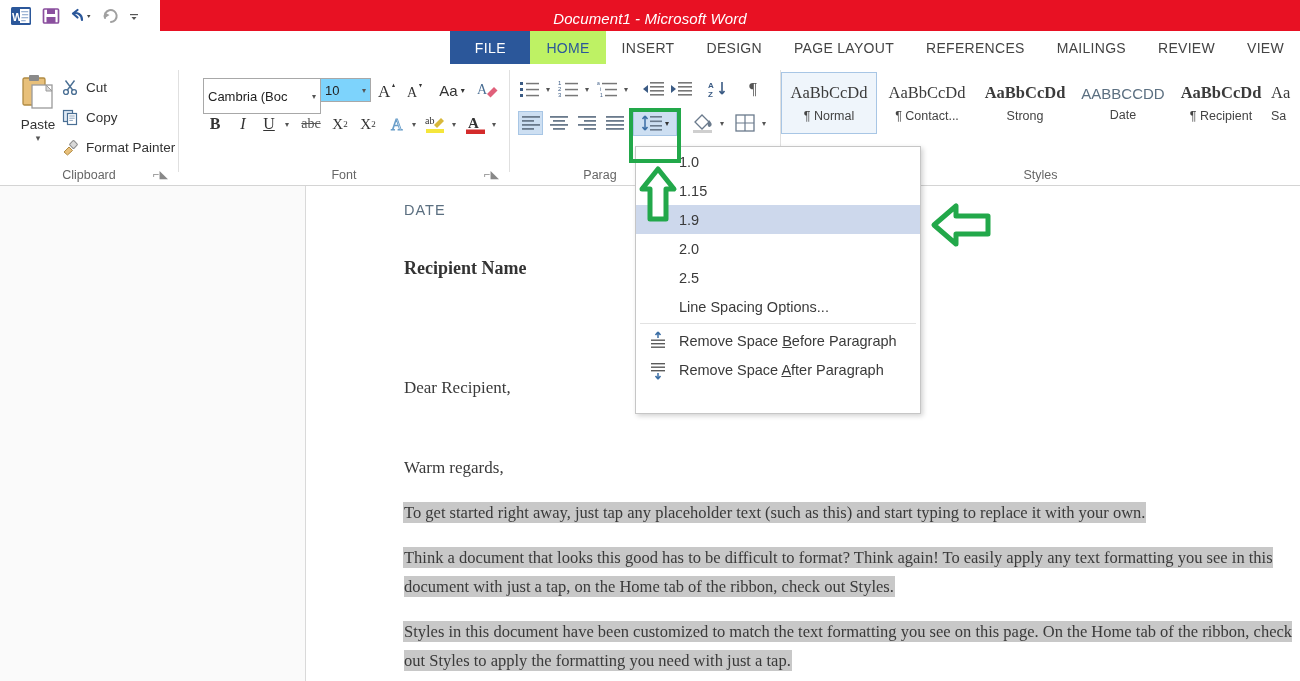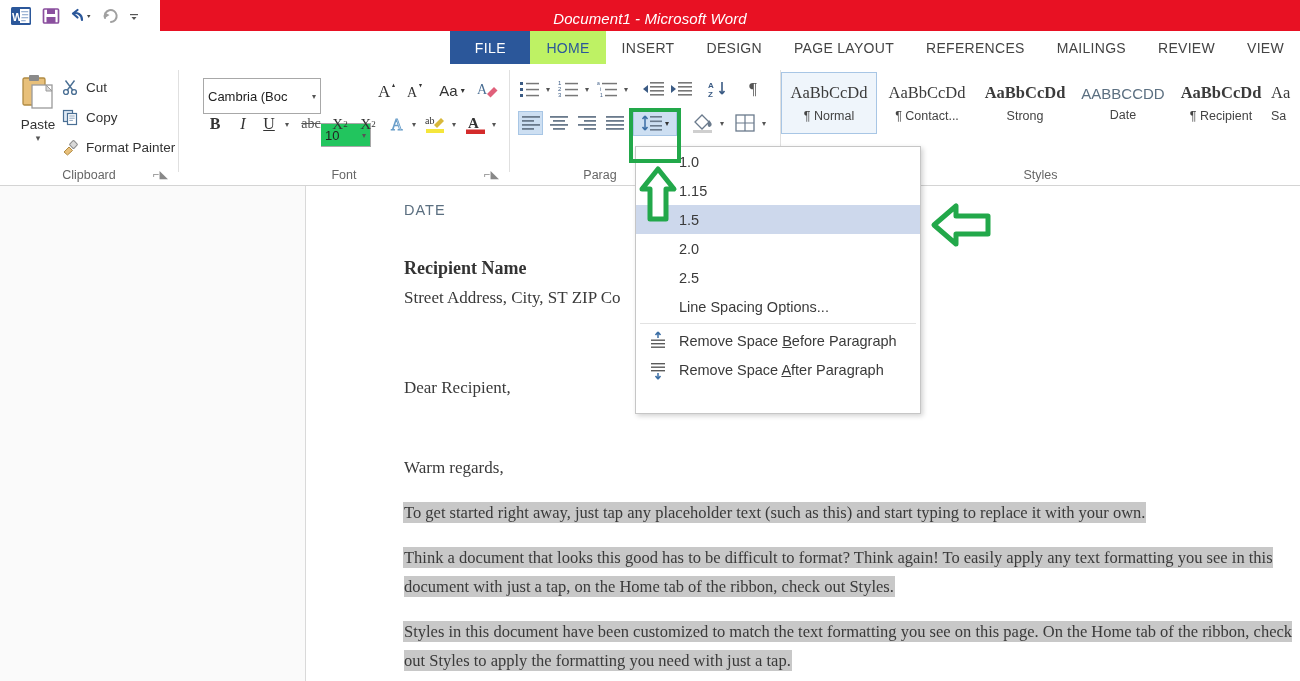--- a/index.html
+++ b/index.html
@@ -83,23 +83,23 @@
   
   .font-grp { left: 179px; width: 330px; }
   .fontname-box {
     position: absolute; left: 24px; top: 14px; width: 118px; height: 36px;
     border: 1px solid #a8a8a8; background: #fff;
     display: flex; align-items: center; padding-left: 4px;
     font-size: 13px; color: #222;
   }
   .fontsize-box {
     position: absolute; left: 142px; top: 14px; width: 50px; height: 24px;
-    border: 1px solid #a8a8a8; border-left: none; background: #22c55e;
+    border: 1px solid #a8a8a8; border-left: none; background: #7dd3fc;
     display: flex; align-items: center; padding-left: 4px;
-    font-size: 13px; color: #222; margin-top: 45px;
+    font-size: 13px; color: #222;
   }
   .cbx-caret { margin-left: auto; margin-right: 4px; font-size: 8px; color: #555; }
   .ficon {
     position: absolute; display: flex; align-items: center; justify-content: center;
     height: 26px; color: #333;
   }
   .frow2 { top: 47px; }
 
   
   .para-grp { left: 510px; width: 270px; }
@@ -542,35 +542,34 @@
       <span class="style-name">Sa</span>
     </div>
     <div class="grp-label">Styles</div>
   </div>
 </div>
 
 <div class="workspace">
   <div class="page">
     <div class="doc-date">DATE</div>
     <div class="doc-recipient">Recipient Name</div>
-    <div class="doc-address">Street Address, City, ST ZIP Co</div>
     <div class="doc-salutation">Dear Recipient,</div>
     <div class="doc-closing">Warm regards,</div>
     <div class="doc-body">
       <p><span class="hl">To get started right away, just tap any placeholder text (such as this) and start typing to replace it with your own.</span></p>
       <p><span class="hl">Think a document that looks this good has to be difficult to format? Think again! To easily apply any text formatting you see in this document with just a tap, on the Home tab of the ribbon, check out Styles.</span></p>
       <p><span class="hl">Styles in this document have been customized to match the text formatting you see on this page. On the Home tab of the ribbon, check out Styles to apply the formatting you need with just a tap.</span></p>
     </div>
   </div>
 </div>
 
 <div class="menu">
   <div class="menu-item">1.0</div>
   <div class="menu-item">1.15</div>
-  <div class="menu-item sel">1.5</div>
+  <div class="menu-item sel">1.9</div>
   <div class="menu-item">2.0</div>
   <div class="menu-item">2.5</div>
   <div class="menu-item">Line Spacing Options...</div>
   <div class="menu-sep"></div>
   <div class="menu-item with-icon">
     <span class="menu-icon">
       <svg width="20" height="20" viewBox="0 0 20 20">
         <path d="M10 1 v6 M10 1 l-2.5 3 M10 1 l2.5 3" stroke="#3b6ea5" stroke-width="1.5" fill="none"></path>
         <rect x="3" y="8.5" width="14" height="1.4" fill="#5a5a5a"></rect>
         <rect x="3" y="12" width="14" height="1.4" fill="#5a5a5a"></rect>

